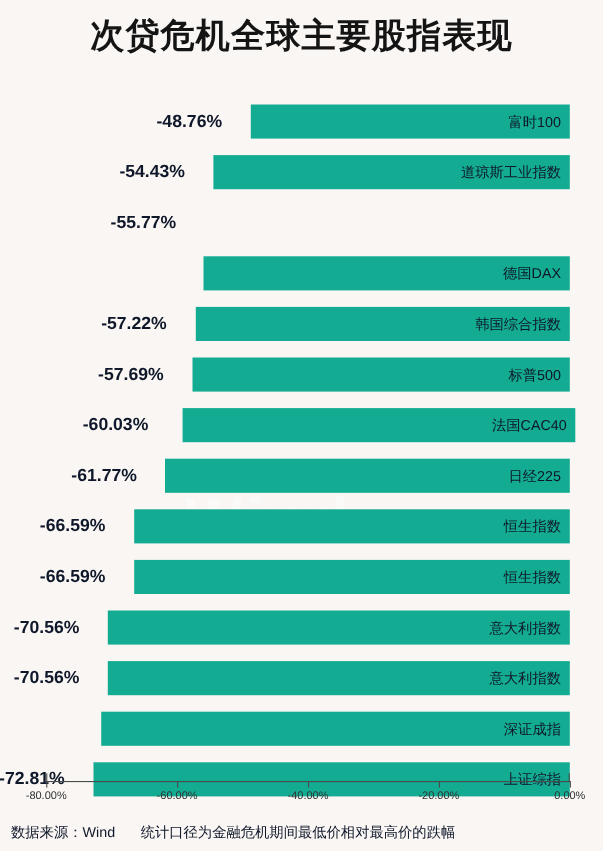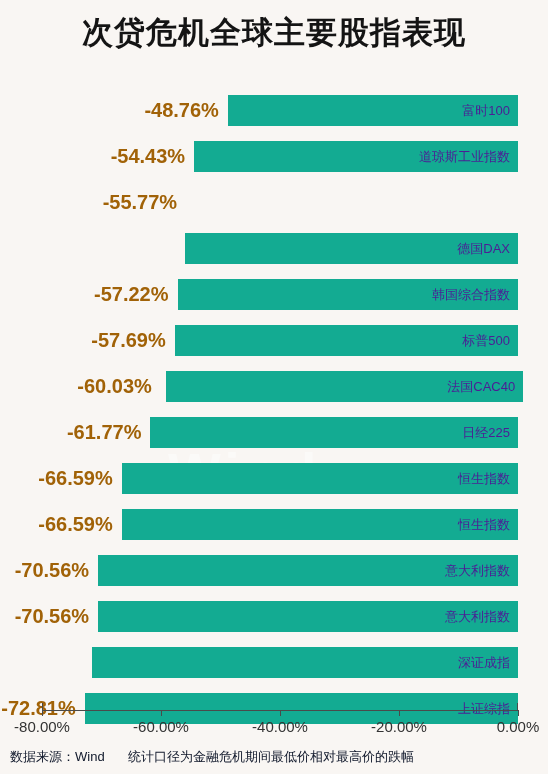--- a/index.html
+++ b/index.html
@@ -42,34 +42,34 @@
     position:absolute;
     top:0;height:31px;
     background:#13ab92;
     box-sizing:border-box;
   }
   .bar-inner-label{
     position:absolute;
     right:8px;top:0;height:48px;
     line-height:31px;
     font-size:13px;
-    color:#4c1d95;
+    color:#0f172a;
     white-space:nowrap;
   }
   .value-label{
     position:absolute;
     top:0;height:31px;
     line-height:31px;
-    font-size:20px;
+    font-size:16px;
     font-weight:bold;
-    color:#a16207;
+    color:#0f172a;
     white-space:nowrap;
     text-align:right;
     transform:translateX(-100%);
-    padding-right:9px;
+    padding-right:26px;
   }
 
   
   #watermark{
     position:absolute;
     left:168px;top:352px;
     font-size:56px;
     font-weight:bold;
     letter-spacing:4px;
     color:rgba(255,255,255,0.42);
@@ -89,21 +89,21 @@
   }
   #axis-cap-right{
     position:absolute;left:517px;top:703px;width:1px;height:8px;background:#4a4a4a;
   }
   .tick{
     position:absolute;top:710px;width:1px;height:6px;background:#4a4a4a;
   }
   .tick-label{
     position:absolute;
     top:718px;
-    font-size:15px;
+    font-size:10px;
     color:#333;
     white-space:nowrap;
     transform:translateX(-50%);
   }
 
   
   #footer{
     position:absolute;
     left:10px;top:748px;
     font-size:13px;

